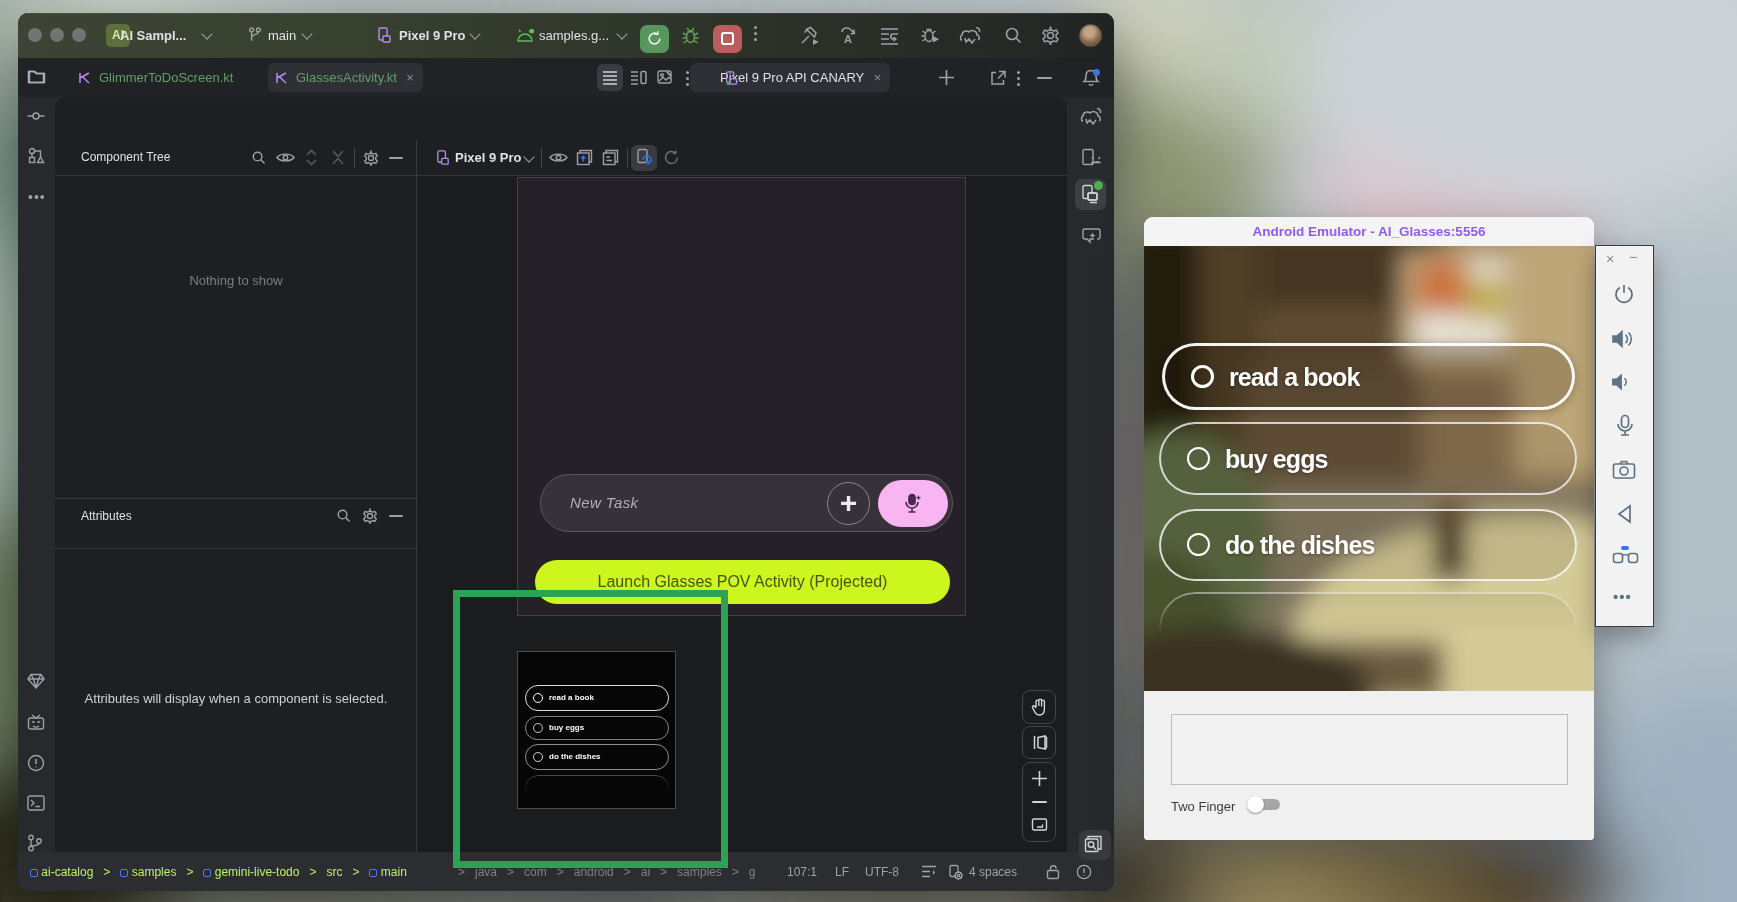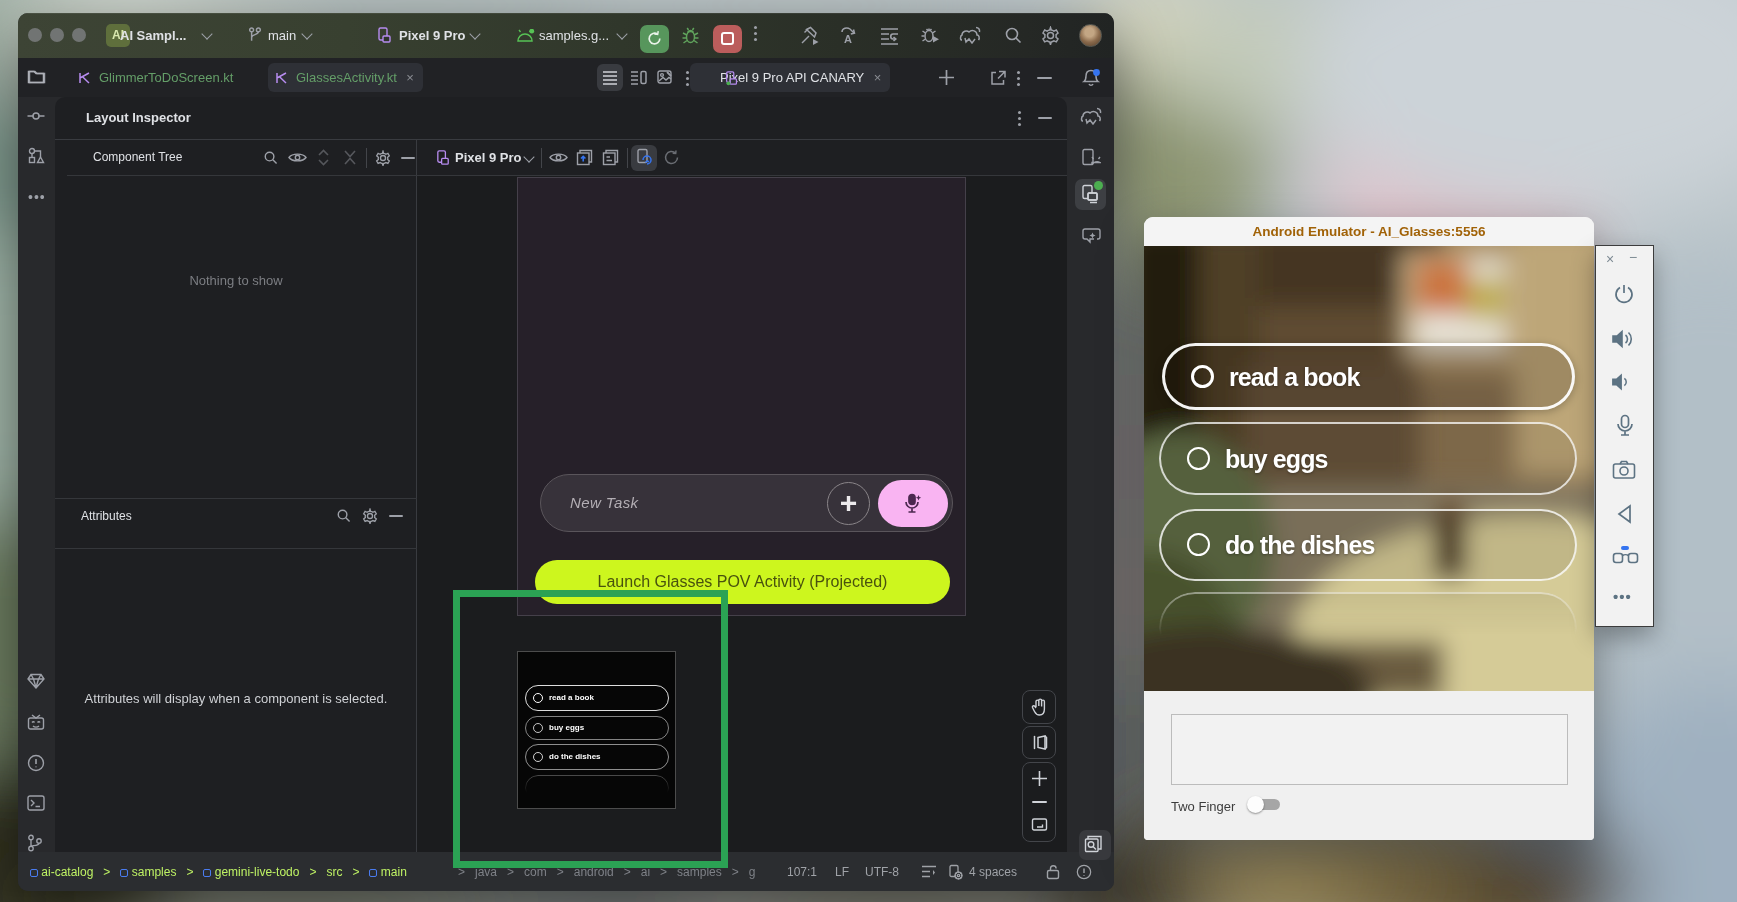--- a/index.html
+++ b/index.html
@@ -30,21 +30,21 @@
 .tab { top:5px; height:29px; border-radius:6px; font-size:13px; color:#649e68; line-height:29px; }
 .tab.sel { background:#2e3036; }
 .tabx { color:#8a8d93; font-size:13px; }
 
 
 #mainarea { left:0; top:84px; width:1096px; height:755px; background:#28292c; }
 #lipanel { left:37px; top:0px; width:1012px; height:755px; background:#1e1f22; border-radius:10px 10px 0 0; }
 #liheader { left:0; top:0; width:1012px; height:43px; border-bottom:1px solid #393b40; }
 #liheader .t { position:absolute; left:31px; top:13px; color:#dfe1e5; font-weight:bold; font-size:13px; }
 #treecol { left:0; top:43px; width:362px; height:712px; border-right:1px solid #393b40; }
-#treehdr { left:12px; top:0; width:362px; height:36px; border-bottom:1px solid #35373b; }
+#treehdr { left:0; top:0; width:362px; height:36px; border-bottom:1px solid #35373b; }
 #treehdr .t { position:absolute; left:26px; top:10px; color:#dfe1e5; font-size:12px; }
 #nothing { left:0; top:133px; width:362px; text-align:center; color:#7c7e83; font-size:13px; }
 #attrhdr { left:0; top:358px; width:362px; height:51px; border-top:1px solid #35373b; border-bottom:1px solid #35373b; }
 #attrhdr .t { position:absolute; left:26px; top:10px; color:#dfe1e5; font-size:12px; }
 #attrmsg { left:0; top:551px; width:362px; text-align:center; color:#cfd1d5; font-size:13px; }
 #canvascol { left:362px; top:43px; width:650px; height:712px; }
 #devtb { left:0; top:0; width:650px; height:36px; border-bottom:1px solid #35373b; }
 #canvasbody { left:0; top:36px; width:650px; height:676px; background:#1b1c1e; }
 
 
@@ -69,21 +69,21 @@
 
 #statusbar { left:0; top:839px; width:1096px; height:39px; background:#2b2d30; font-size:12px; color:#9fa2a7; }
 .crumb { position:absolute; top:13px; white-space:nowrap; }
 .bsq { display:inline-block; width:8px; height:8px; border:1.5px solid #4a7cf0; border-radius:2px; vertical-align:-1px; }
 
 
 #rightbar { left:1049px; top:0px; width:47px; height:755px; }
 
 
 #emu { left:1144px; top:217px; width:450px; height:623px; border-radius:9px 9px 4px 4px; background:#f0f0f0; box-shadow:0 18px 45px rgba(0,0,0,.4); }
-#emutitle { left:0; top:0; width:450px; height:29px; border-radius:9px 9px 0 0; background:#f4f4f4; text-align:center; font-size:13.5px; font-weight:bold; color:#a16207; line-height:30px; }
+#emutitle { left:0; top:0; width:450px; height:29px; border-radius:9px 9px 0 0; background:#f4f4f4; text-align:center; font-size:13.5px; font-weight:bold; color:#8b5cf6; line-height:30px; }
 #emuscreen { left:0; top:29px; width:450px; height:445px; overflow:hidden; background:#7a6645; }
 .epill { left:15px; width:418px; border-radius:37px; }
 .ecirc { position:absolute; left:26px; top:50%; margin-top:-12px; width:23px; height:23px; border:3px solid #fff; border-radius:50%; }
 .etxt { position:absolute; left:64px; top:50%; margin-top:-15px; color:#fff; font-size:25px; letter-spacing:-0.9px; font-weight:bold; line-height:30px; text-shadow:0 1px 3px rgba(0,0,0,.35); }
 #emubottom { left:0; top:474px; width:450px; height:149px; background:#f0f0f0; border-radius:0 0 4px 4px; }
 #emuinput { left:27px; top:23px; width:397px; height:71px; background:#f2f2f2; border:1px solid #bcbcbc; }
 #twofinger { left:27px; top:108px; font-size:13px; color:#3c3c3c; }
 #toggle { left:103px; top:105px; width:33px; height:17px; }
 #toggle .track { position:absolute; left:8px; top:3px; width:25px; height:11px; border-radius:6px; background:#a6a6a6; }
 #toggle .knob { position:absolute; left:0; top:0; width:17px; height:17px; border-radius:50%; background:#fdfdfd; box-shadow:0 1px 2px rgba(0,0,0,.4); }
@@ -365,29 +365,20 @@
           <svg width="16" height="18" viewBox="0 0 16 18" fill="none" stroke="#9da0a8" stroke-width="1.4">
             <circle cx="4" cy="3.5" r="2.2"></circle>
             <circle cx="4" cy="14.5" r="2.2"></circle>
             <circle cx="12" cy="7" r="2.2"></circle>
             <path d="M4 5.7 V12.3 M12 9.2 C12 12.5 4 11 4 12.3"></path>
           </svg>
         </div>
     </div>
     <div class="abs" id="mainarea">
       <div class="abs" id="lipanel">
-        <div class="abs" id="liheader">
-          <div class="t">Layout Inspector</div>
-          <div class="vdots" style="left:963px; top:14px;">
-              <i></i>
-              <i></i>
-              <i></i>
-            </div>
-          <div class="hline" style="left:983px; top:20px; width:14px;"></div>
-        </div>
         <div class="abs" id="treecol">
           <div class="abs" id="treehdr">
             <div class="t">Component Tree</div>
             <div class="icon" style="left:196px; top:10px;">
                 <svg width="15" height="15" viewBox="0 0 16 16" fill="none" stroke="#9da0a8" stroke-width="1.5">
                   <circle cx="7" cy="7" r="4.6"></circle>
                   <path d="M10.5 10.5 L14.5 14.5"></path>
                 </svg>
               </div>
             <div class="icon" style="left:221px; top:11px;">

